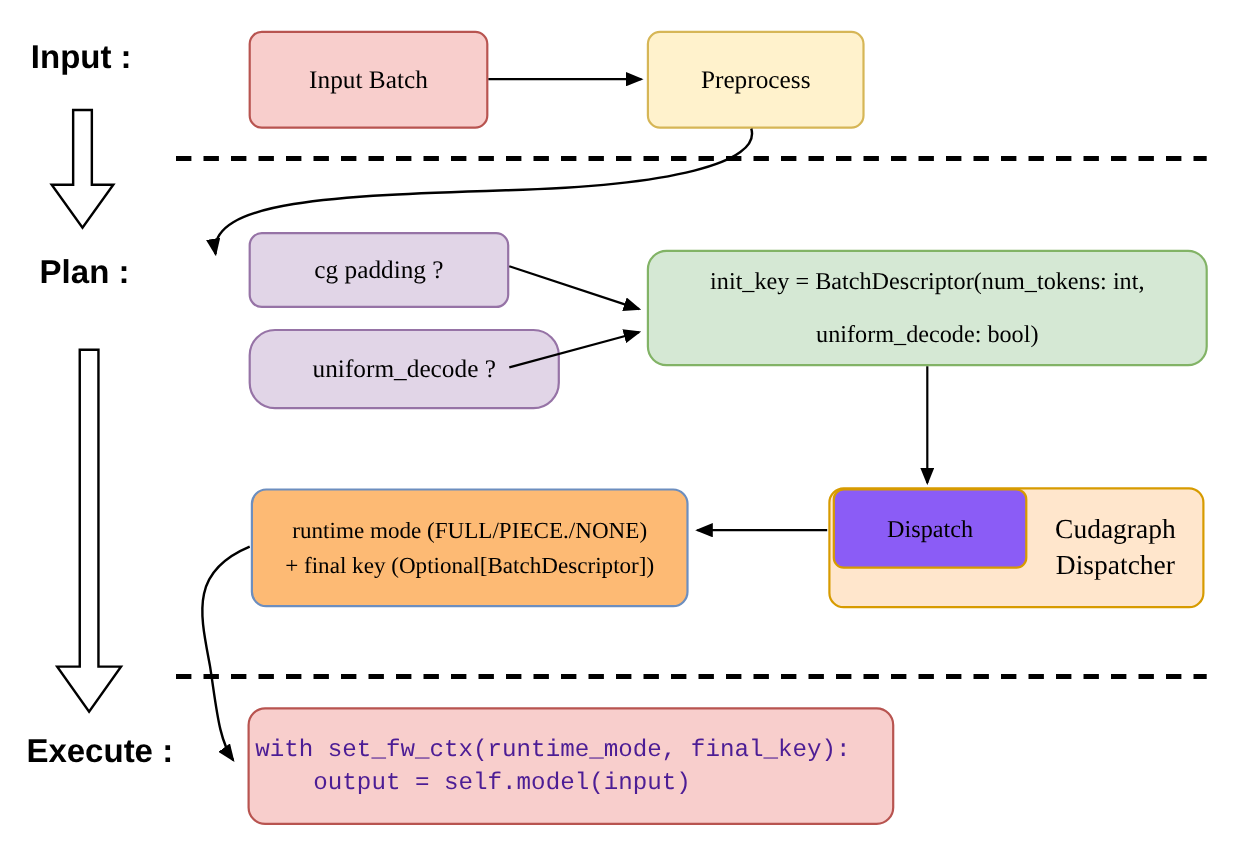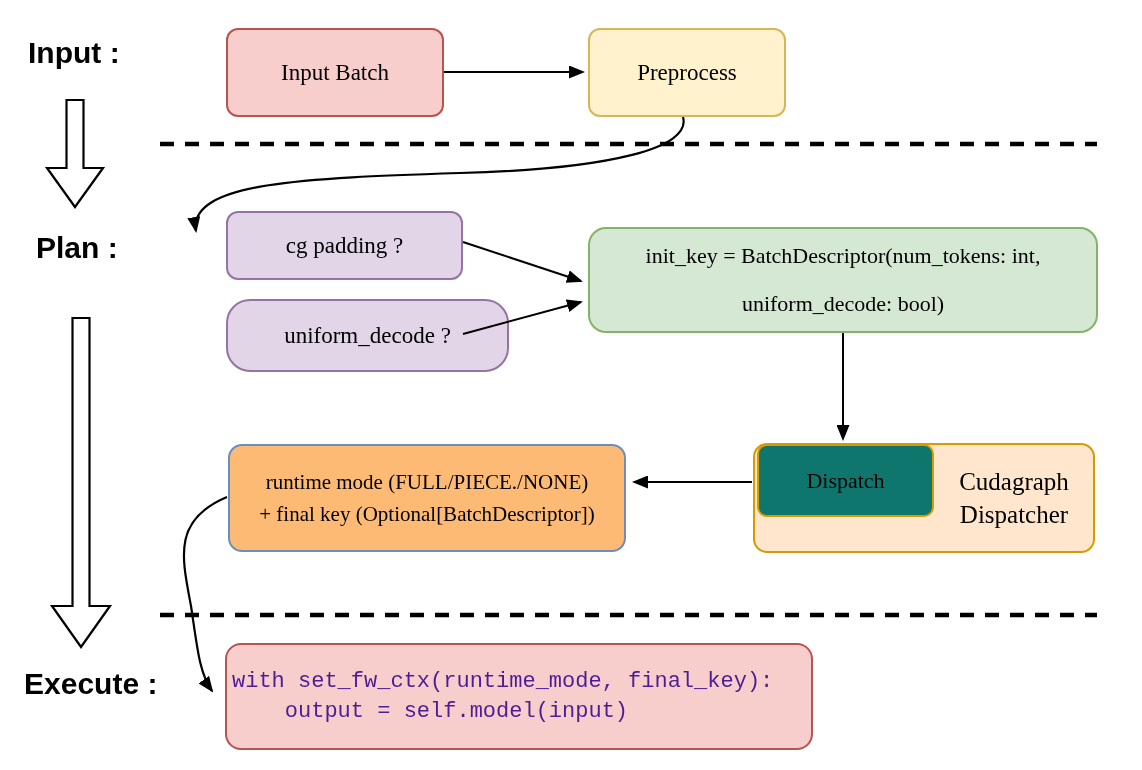--- a/index.html
+++ b/index.html
@@ -58,21 +58,21 @@
   }
   .cudagraph-label {
     position: absolute;
     left: 180px; right: 0; top: 0; bottom: 0;
     display: flex; flex-direction: column;
     align-items: center; justify-content: center;
     font-size: 25px; line-height: 33px; color: #000;
   }
   .node-dispatch {
     left: 757px; top: 444px; width: 177px; height: 73px;
-    background: #0f766e; border: 2px solid #D79B00; border-radius: 10px;
+    background: #8b5cf6; border: 2px solid #D79B00; border-radius: 10px;
     font-size: 22px;
   }
   .node-runtime-mode {
     left: 228px; top: 444px; width: 398px; height: 108px;
     background: #fdba74; border: 2px solid #6C8EBF; border-radius: 14px;
     font-size: 21px; line-height: 32px;
   }
   .node-execute-code {
     left: 225px; top: 643px; width: 588px; height: 107px;
     background: #F8CECC; border: 2px solid #B85450; border-radius: 16px;

